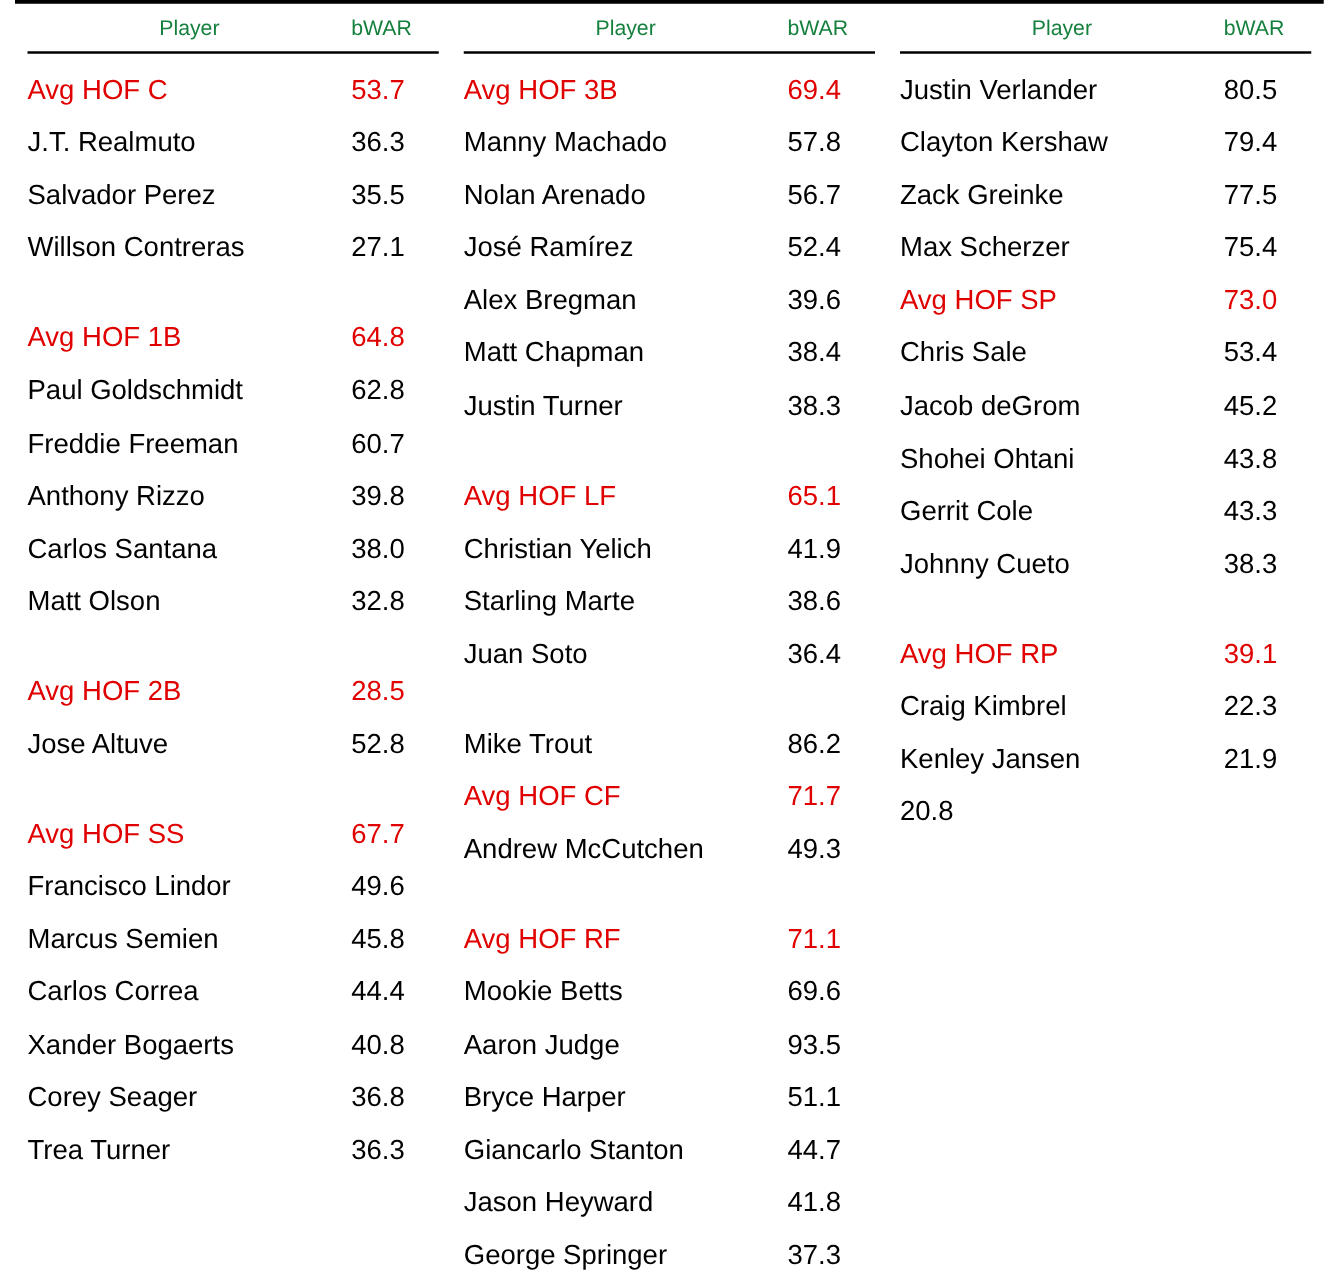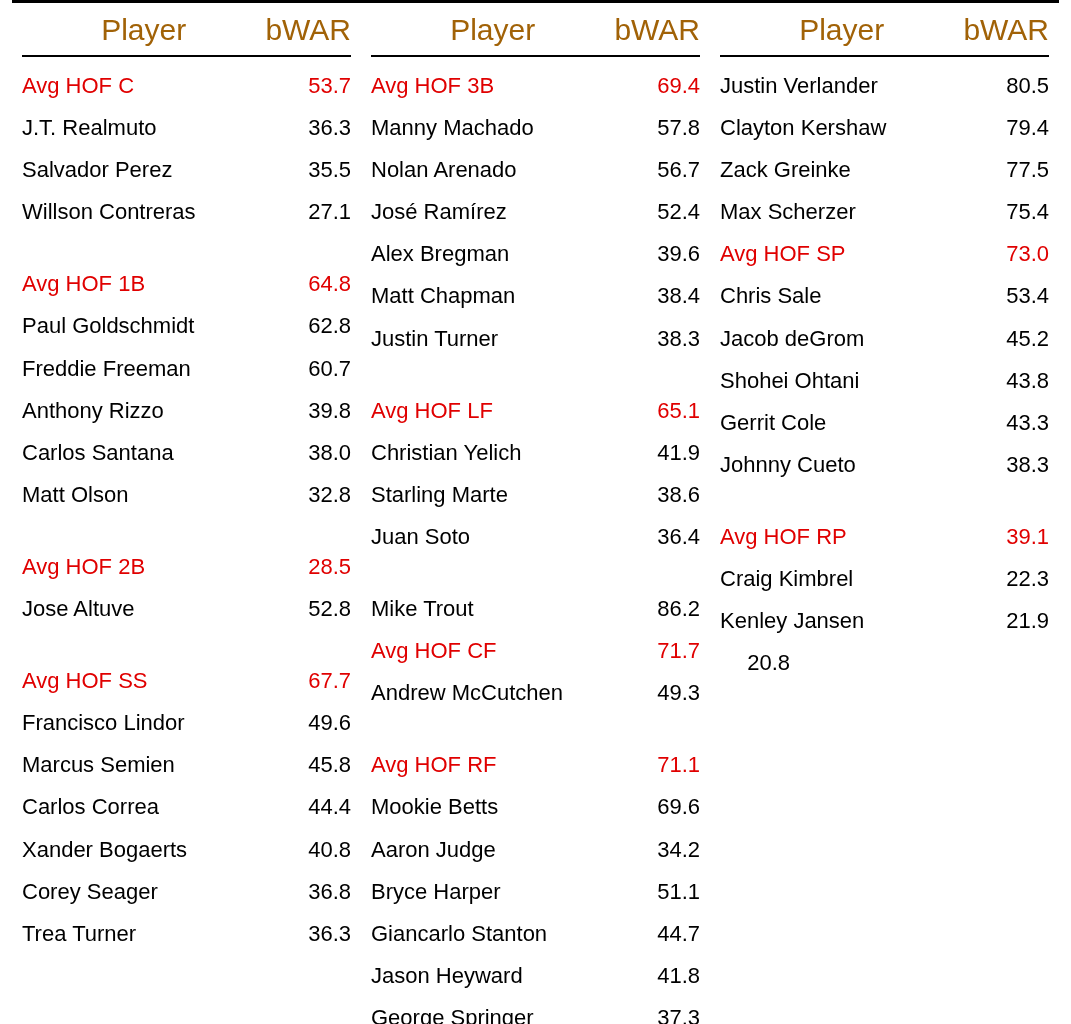--- a/index.html
+++ b/index.html
@@ -30,28 +30,27 @@
   .hdr {
     display: flex;
     border-bottom: 2px solid #000;
     padding: 10px 0 8px 0;
   }
   .hdr .cell-player, .row .cell-player {
     flex: 1 1 auto;
   }
   .hdr .cell-bwar, .row .cell-bwar {
     flex: 0 0 70px;
-    text-align: right;
   }
   .hdr span {
-    font-size: 30px;
-    color: #a16207;
+    font-size: 17px;
+    color: #15803d;
   }
   .hdr .cell-player { text-align: center; }
-  .hdr .cell-bwar   { text-align: center; }
+  .hdr .cell-bwar   { text-align: left; }
   .row {
     display: flex;
     padding: 4px 0;
     font-size: 22px;
     line-height: 1.55;
   }
   .row.highlight .cell-player,
   .row.highlight .cell-bwar {
     color: #e00000;
     font-weight: 400;
@@ -220,21 +219,21 @@
         <div class="row highlight">
           <span class="cell-player">Avg HOF RF</span>
           <span class="cell-bwar">71.1</span>
         </div>
         <div class="row">
           <span class="cell-player">Mookie Betts</span>
           <span class="cell-bwar">69.6</span>
         </div>
         <div class="row">
           <span class="cell-player">Aaron Judge</span>
-          <span class="cell-bwar">34.2</span>
+          <span class="cell-bwar">93.5</span>
         </div>
         <div class="row">
           <span class="cell-player">Bryce Harper</span>
           <span class="cell-bwar">51.1</span>
         </div>
         <div class="row">
           <span class="cell-player">Giancarlo Stanton</span>
           <span class="cell-bwar">44.7</span>
         </div>
         <div class="row">

